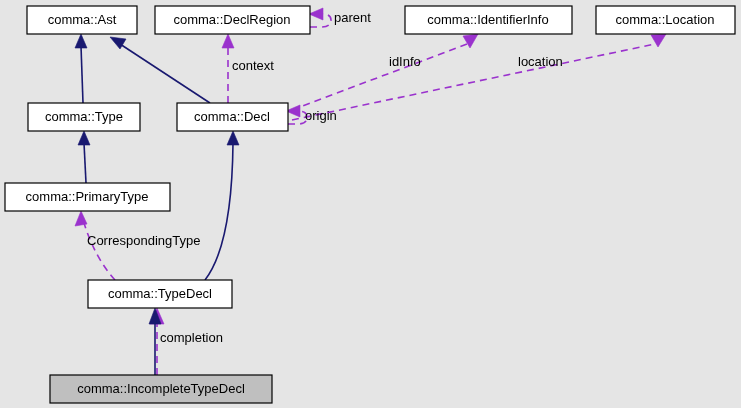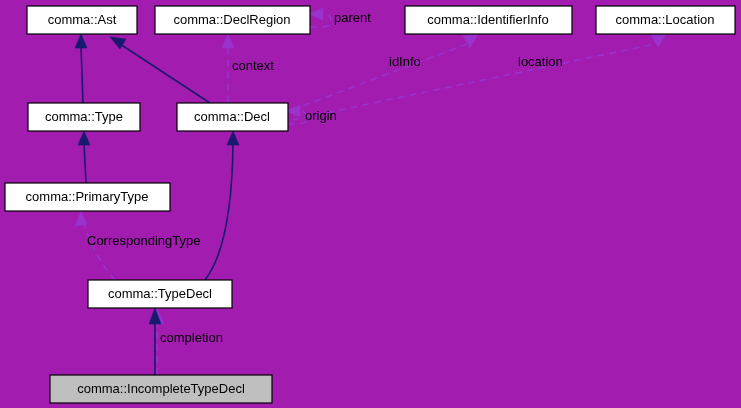--- a/index.html
+++ b/index.html
@@ -10,21 +10,21 @@
   body {
     width: 741px;
     height: 408px;
     font-family: "Liberation Sans", sans-serif;
     overflow: hidden;
   }
   #diagram-root {
     position: relative;
     width: 741px;
     height: 408px;
-    background: #a21caf;
+    background: #e5e5e5;
   }
   svg#uml-svg {
     display: block;
     width: 741px;
     height: 408px;
   }
   .node-box {
     fill: #ffffff;
     stroke: #000000;
     stroke-width: 1.2;

